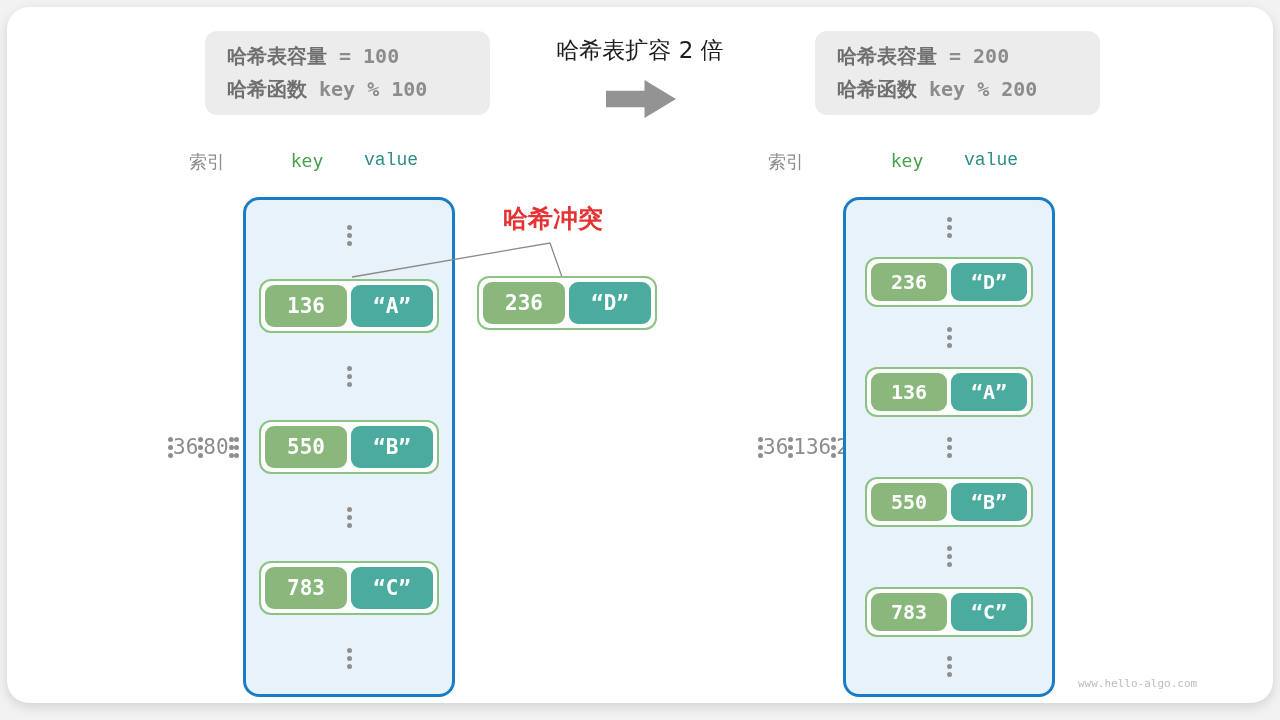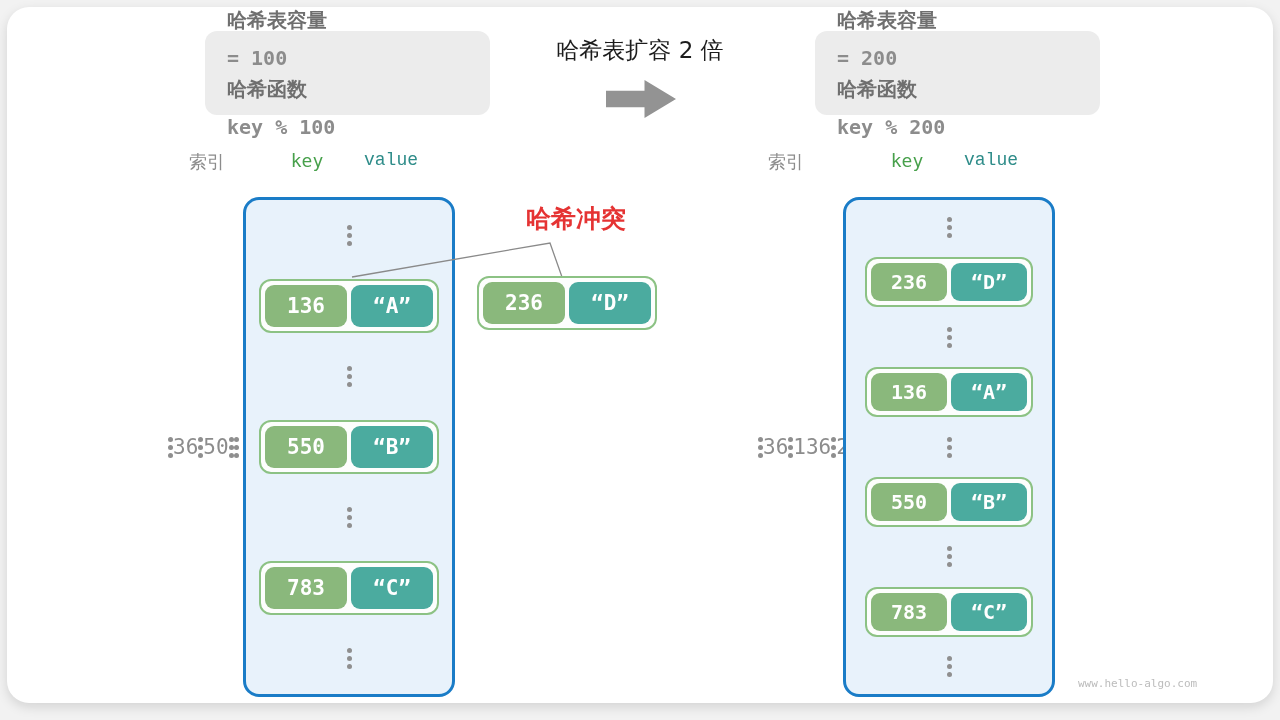--- a/index.html
+++ b/index.html
@@ -29,21 +29,21 @@
   }
   .abs{position:absolute;}
 
   
   .infobox{
     background:var(--infobox-bg);border-radius:12px;
     width:285px;height:84px;
     display:flex;flex-direction:column;justify-content:center;
     padding-left:22px;gap:6px;
   }
-  .infoline{display:flex;align-items:baseline;gap:12px;font-size:20px;flex-direction:column;}
+  .infoline{display:flex;align-items:baseline;gap:12px;font-size:20px;}
   .infoline .lbl{font-weight:bold;color:var(--label-gray);}
   .infoline .val{font-family:"DejaVu Sans Mono",monospace;color:var(--gray-text);font-weight:bold;}
 
   
   .expand-title{font-size:23px;font-weight:normal;color:#1c1c1c;white-space:nowrap;transform:translateX(-50%);}
   .arrow-right{
     width:70px;height:38px;background:var(--arrow-gray);
     clip-path:polygon(0 28%,55% 28%,55% 0,100% 50%,55% 100%,55% 72%,0 72%);
   }
 
@@ -139,21 +139,21 @@
       <span class="index-label">36</span>
     </div>
   <div class="row">
       <span class="dots">
         <i></i>
         <i></i>
         <i></i>
       </span>
     </div>
   <div class="row">
-      <span class="index-label">50</span>
+      <span class="index-label">80</span>
     </div>
   <div class="row">
       <span class="dots">
         <i></i>
         <i></i>
         <i></i>
       </span>
     </div>
   <div class="row">
       <span class="dots">
@@ -210,21 +210,21 @@
         <i></i>
         <i></i>
       </span>
     </div>
 </div>
 
 <svg class="overlay">
   <polyline points="352,277 550,243 562,277" fill="none" stroke="#8a8a8a" stroke-width="1.3"></polyline>
 </svg>
 
-<div class="abs collision-label" style="left:576px;top:202px;">哈希冲突</div>
+<div class="abs collision-label" style="left:553px;top:202px;">哈希冲突</div>
 <div class="abs pair" style="left:477px;top:276px;">
   <div class="cell key">236</div>
   <div class="cell val">“D”</div>
 </div>
 
 <div class="abs index-col" style="left:758px;top:197px;">
   <div class="row">
       <span class="dots">
         <i></i>
         <i></i>

